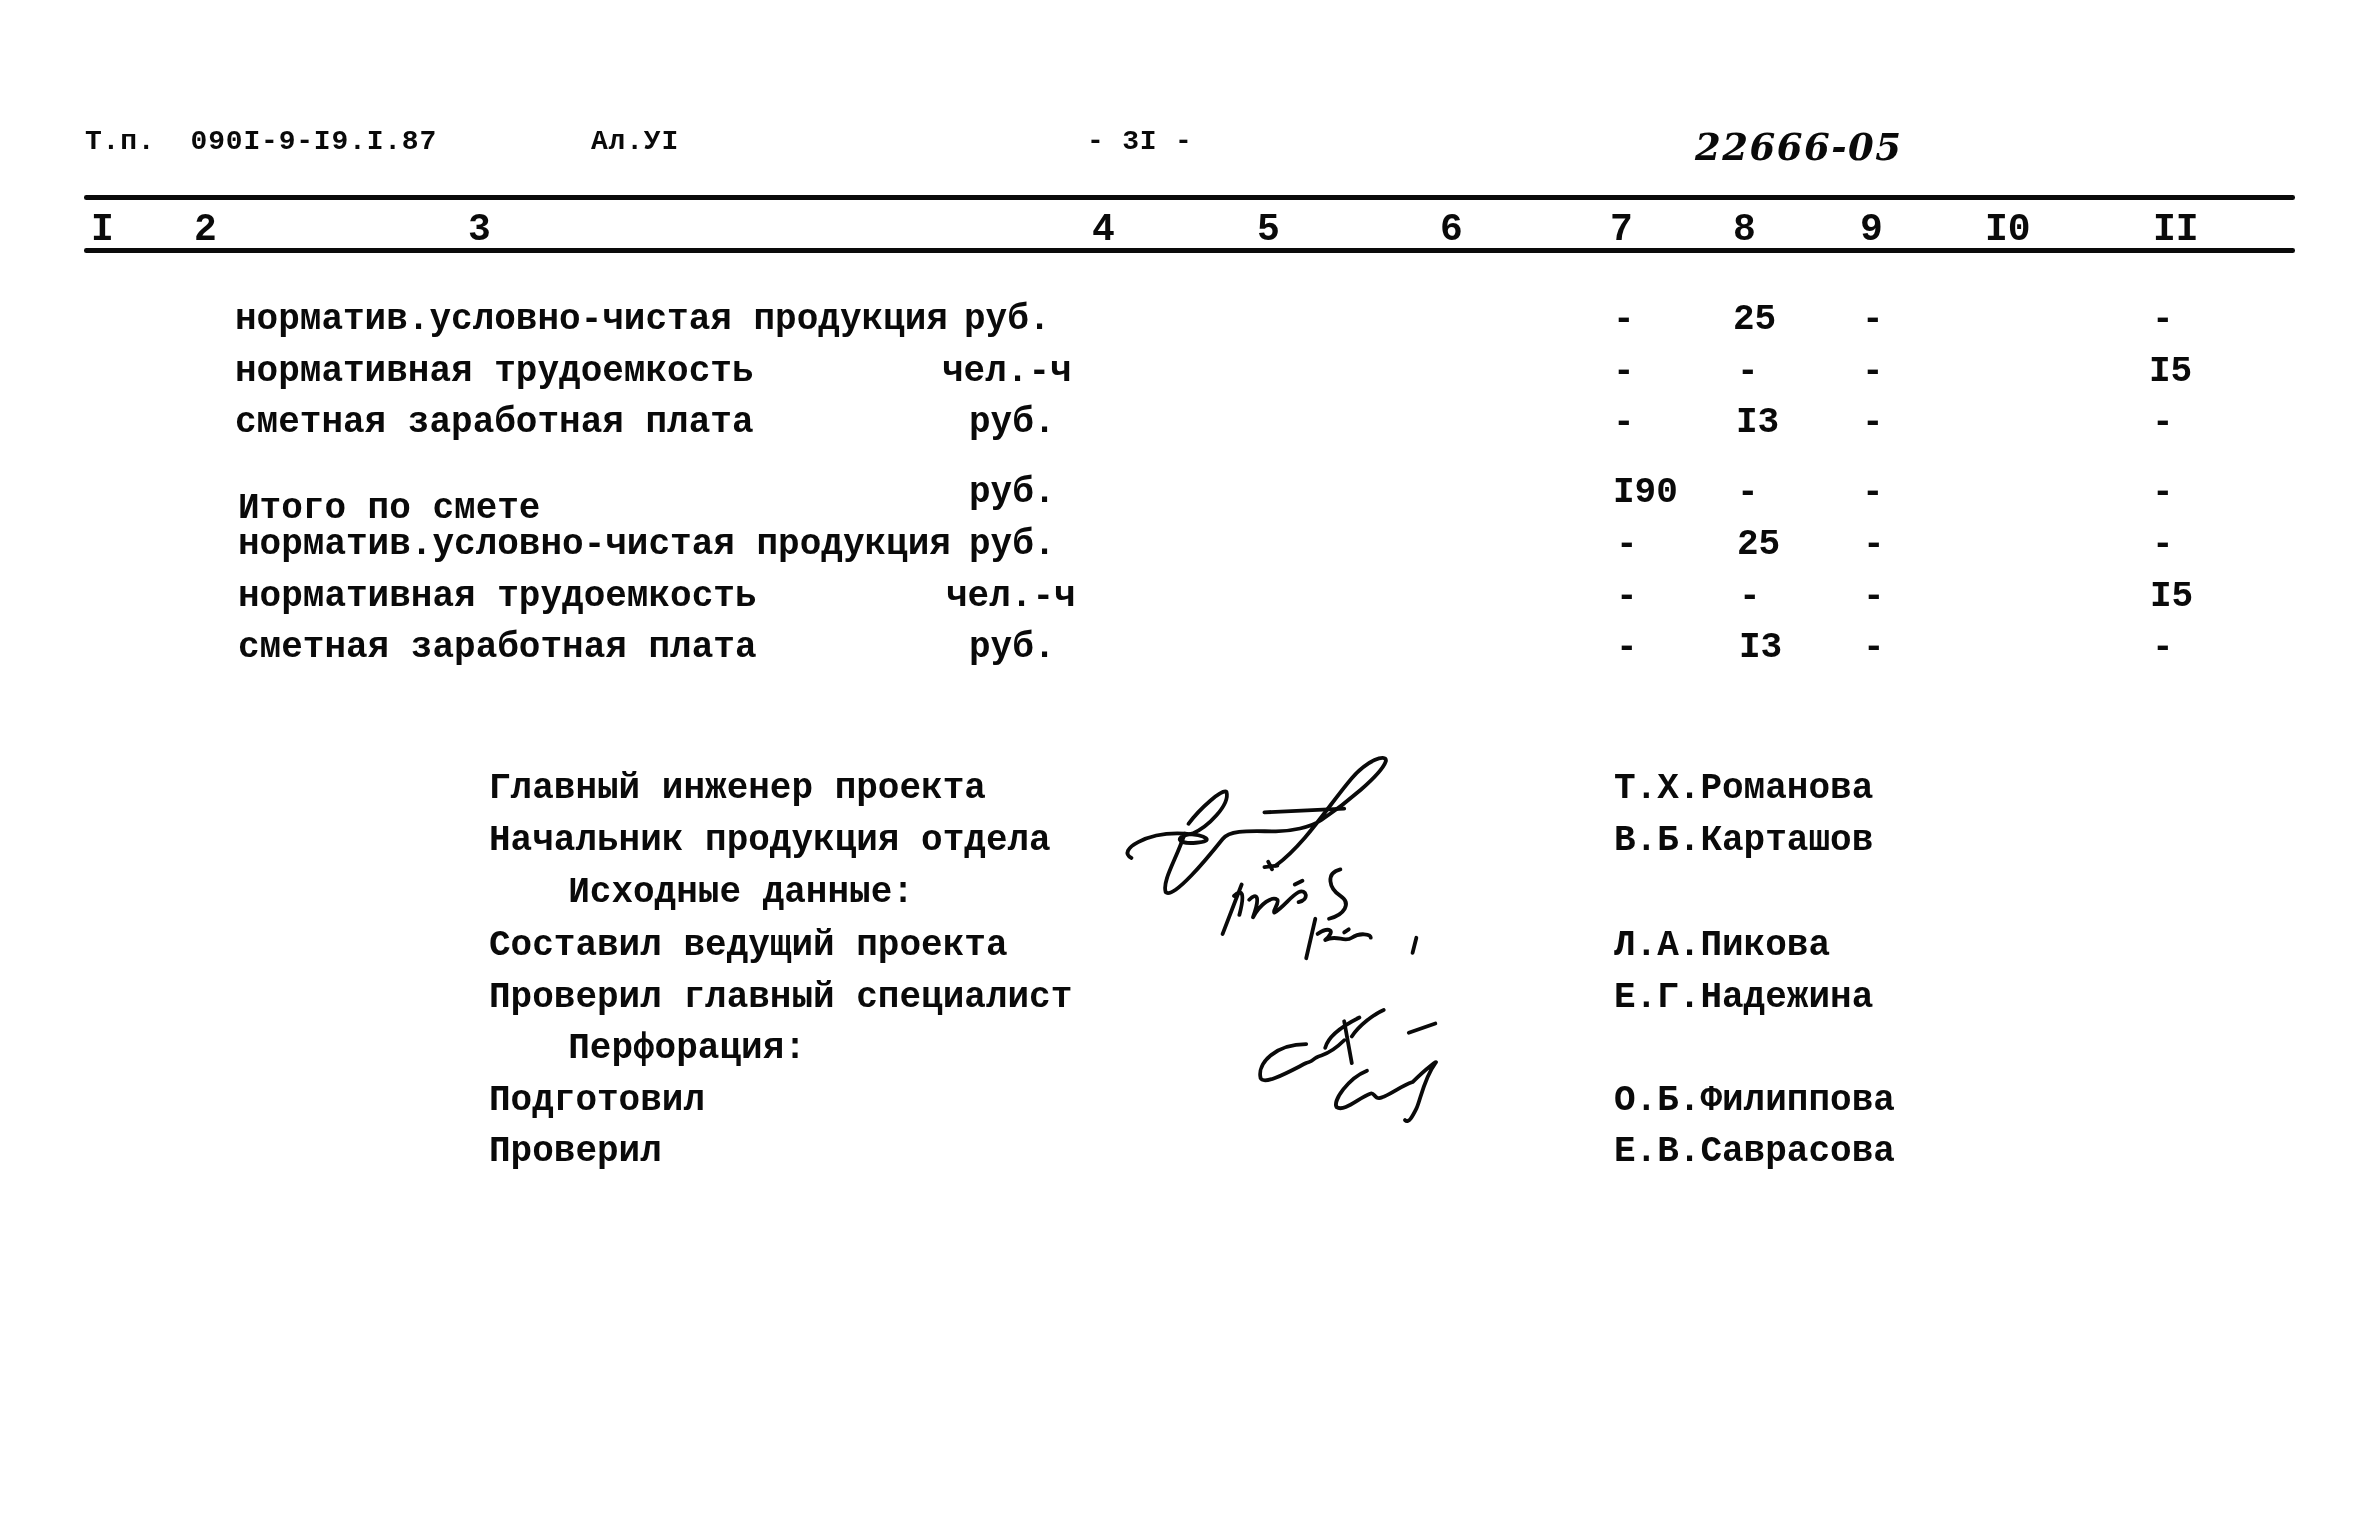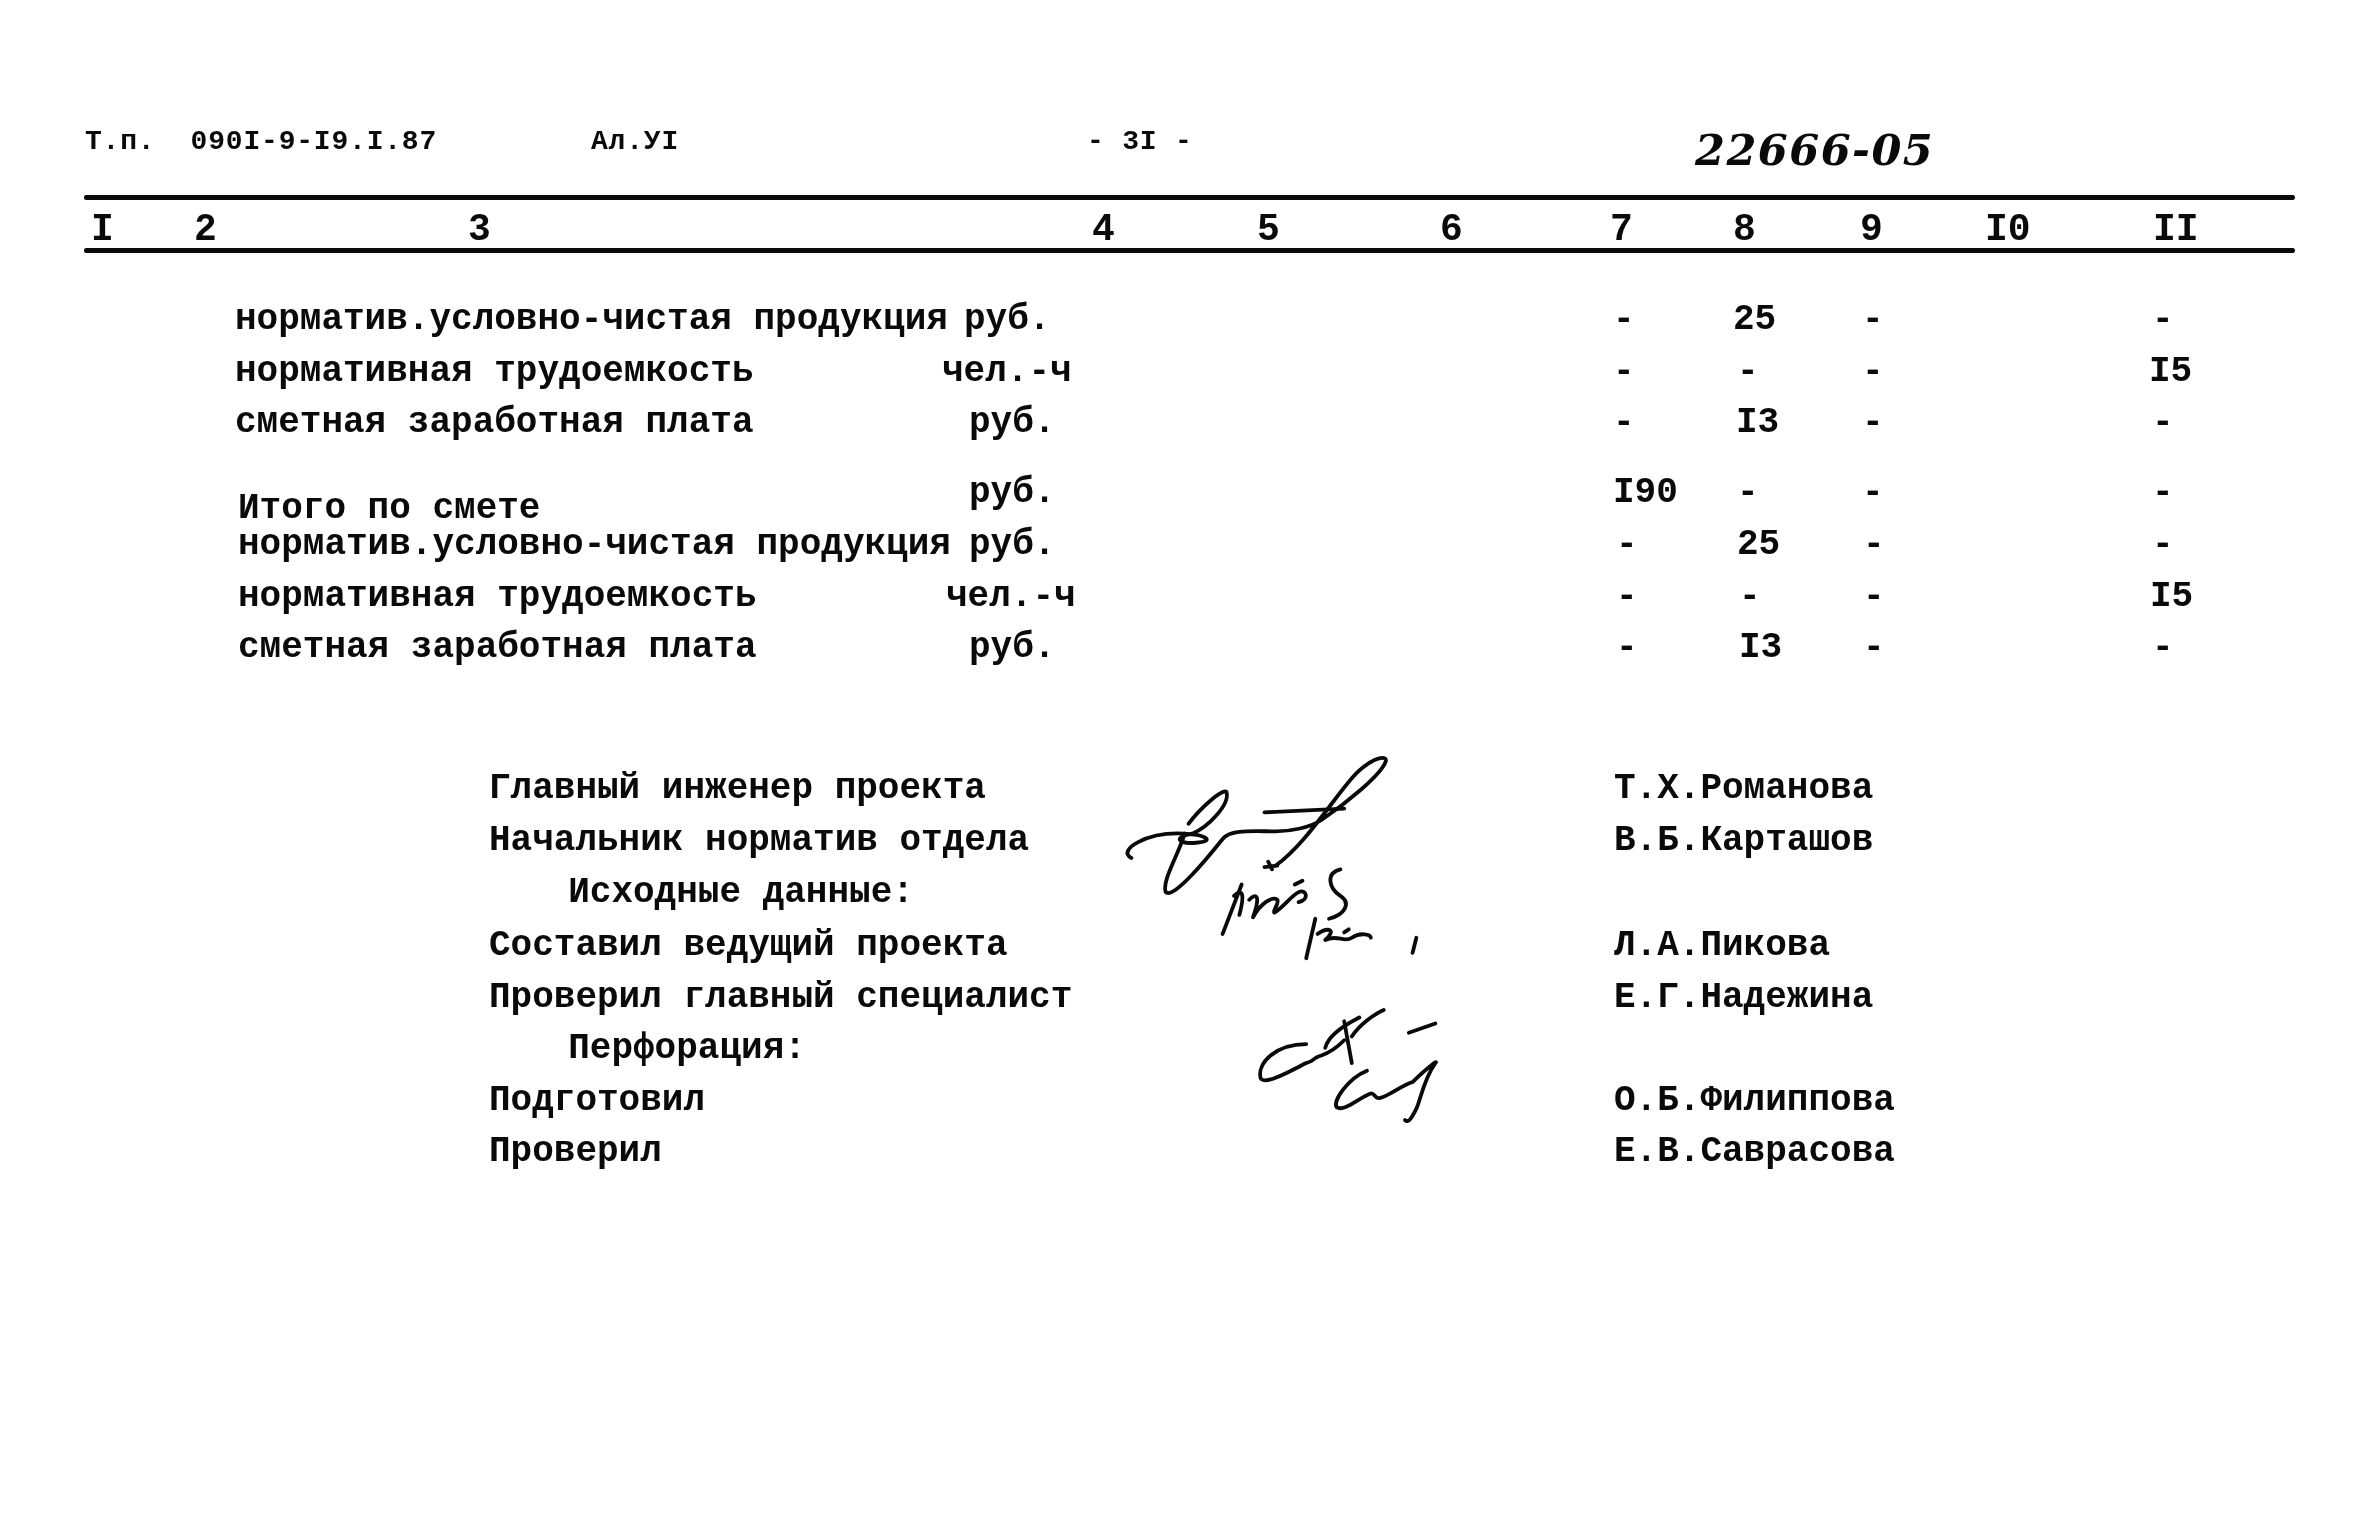--- a/index.html
+++ b/index.html
@@ -4,21 +4,21 @@
 <style>
   html, body { margin: 0; padding: 0; background: #ffffff; }
   body {
     width: 2377px; height: 1534px; position: relative; overflow: hidden;
     font-family: "Liberation Mono", "DejaVu Sans Mono", monospace;
     color: #0a0a0a;
   }
   .abs { position: absolute; white-space: pre; }
   .typed { font-family: "Liberation Mono", "DejaVu Sans Mono", monospace; font-weight: bold; font-size: 35px; line-height: 1; letter-spacing: 0.8px; }
   .hdr { font-size: 28px; }
-  .docnum { font-family: "DejaVu Serif", "Liberation Serif", serif; font-style: italic; font-weight: bold; font-size: 43px; letter-spacing: 1.5px; }
+  .docnum { font-family: "DejaVu Serif", "Liberation Serif", serif; font-style: italic; font-weight: bold; font-size: 37px; letter-spacing: 1.5px; }
   .rule { position: absolute; left: 84px; width: 2211px; height: 5.3px; background: #0a0a0a; border-radius: 2.3px; }
   .colnum { position: absolute; top: 211px; font-family: "Liberation Mono", "DejaVu Sans Mono", monospace; font-weight: bold; font-size: 38px; line-height: 1; }
   .row { position: absolute; left: 0; width: 2377px; height: 46px; }
   .cell { position: absolute; top: 0; font-family: "Liberation Mono", "DejaVu Sans Mono", monospace; font-weight: bold; font-size: 36px; line-height: 1; white-space: pre; }
   .sig { position: absolute; }
   .sig svg { overflow: visible; }
 </style>
 </head>
 <body>
 
@@ -100,21 +100,21 @@
     <span class="cell" style="left:1739px;">I3</span>
     <span class="cell" style="left:1863px;">-</span>
     <span class="cell" style="left:2152px;">-</span>
   </div>
 </div>
 
 <div>
   <span class="cell" style="left:489px; top:771px;">Главный инженер проекта</span>
   <span class="cell" style="left:1614px; top:771px;">Т.Х.Романова</span>
 
-  <span class="cell" style="left:489px; top:823px;">Начальник норматив отдела</span>
+  <span class="cell" style="left:489px; top:823px;">Начальник продукция отдела</span>
   <span class="cell" style="left:1614px; top:823px;text-align:center;">В.Б.Карташов</span>
 
   <span class="cell" style="left:525px; top:875px;">  Исходные данные:</span>
 
   <span class="cell" style="left:489px; top:928px;">Составил ведущий проекта</span>
   <span class="cell" style="left:1614px; top:928px;">Л.А.Пикова</span>
 
   <span class="cell" style="left:489px; top:980px;">Проверил главный специалист</span>
   <span class="cell" style="left:1614px; top:980px;">Е.Г.Надежина</span>
 

